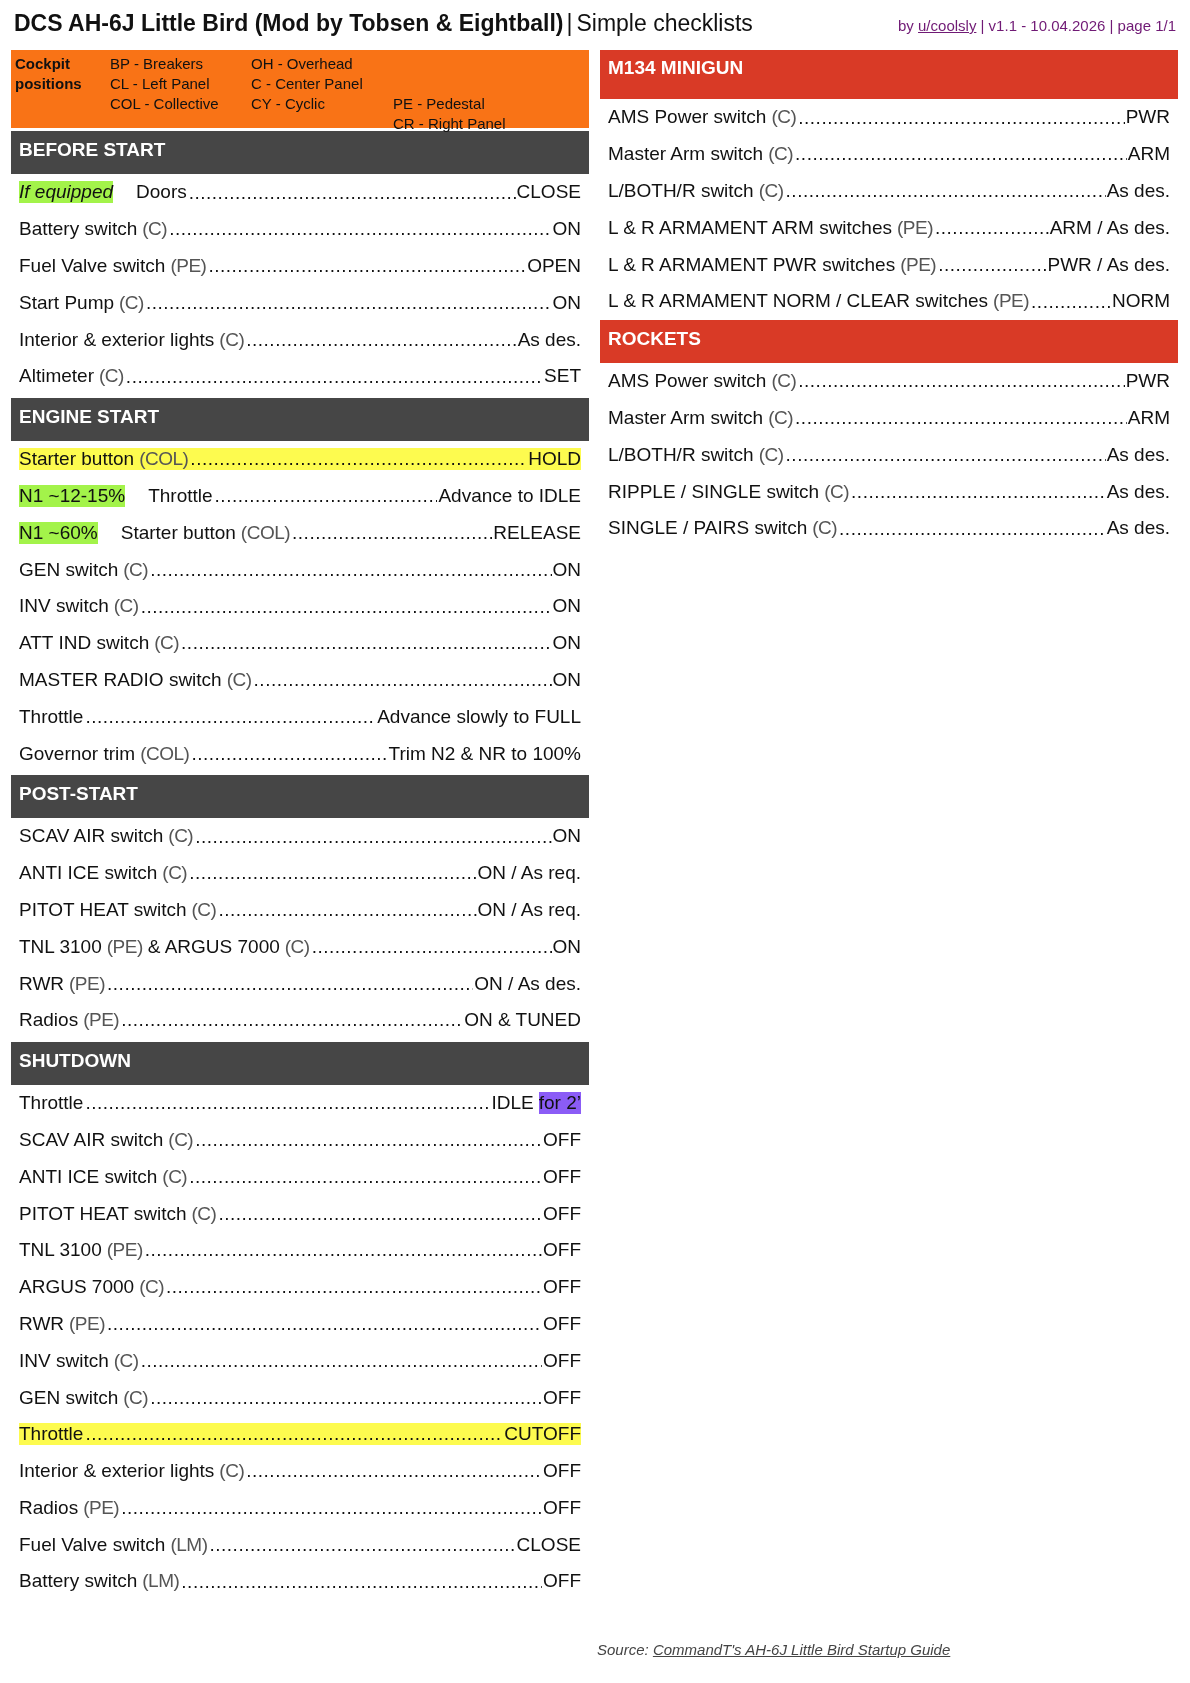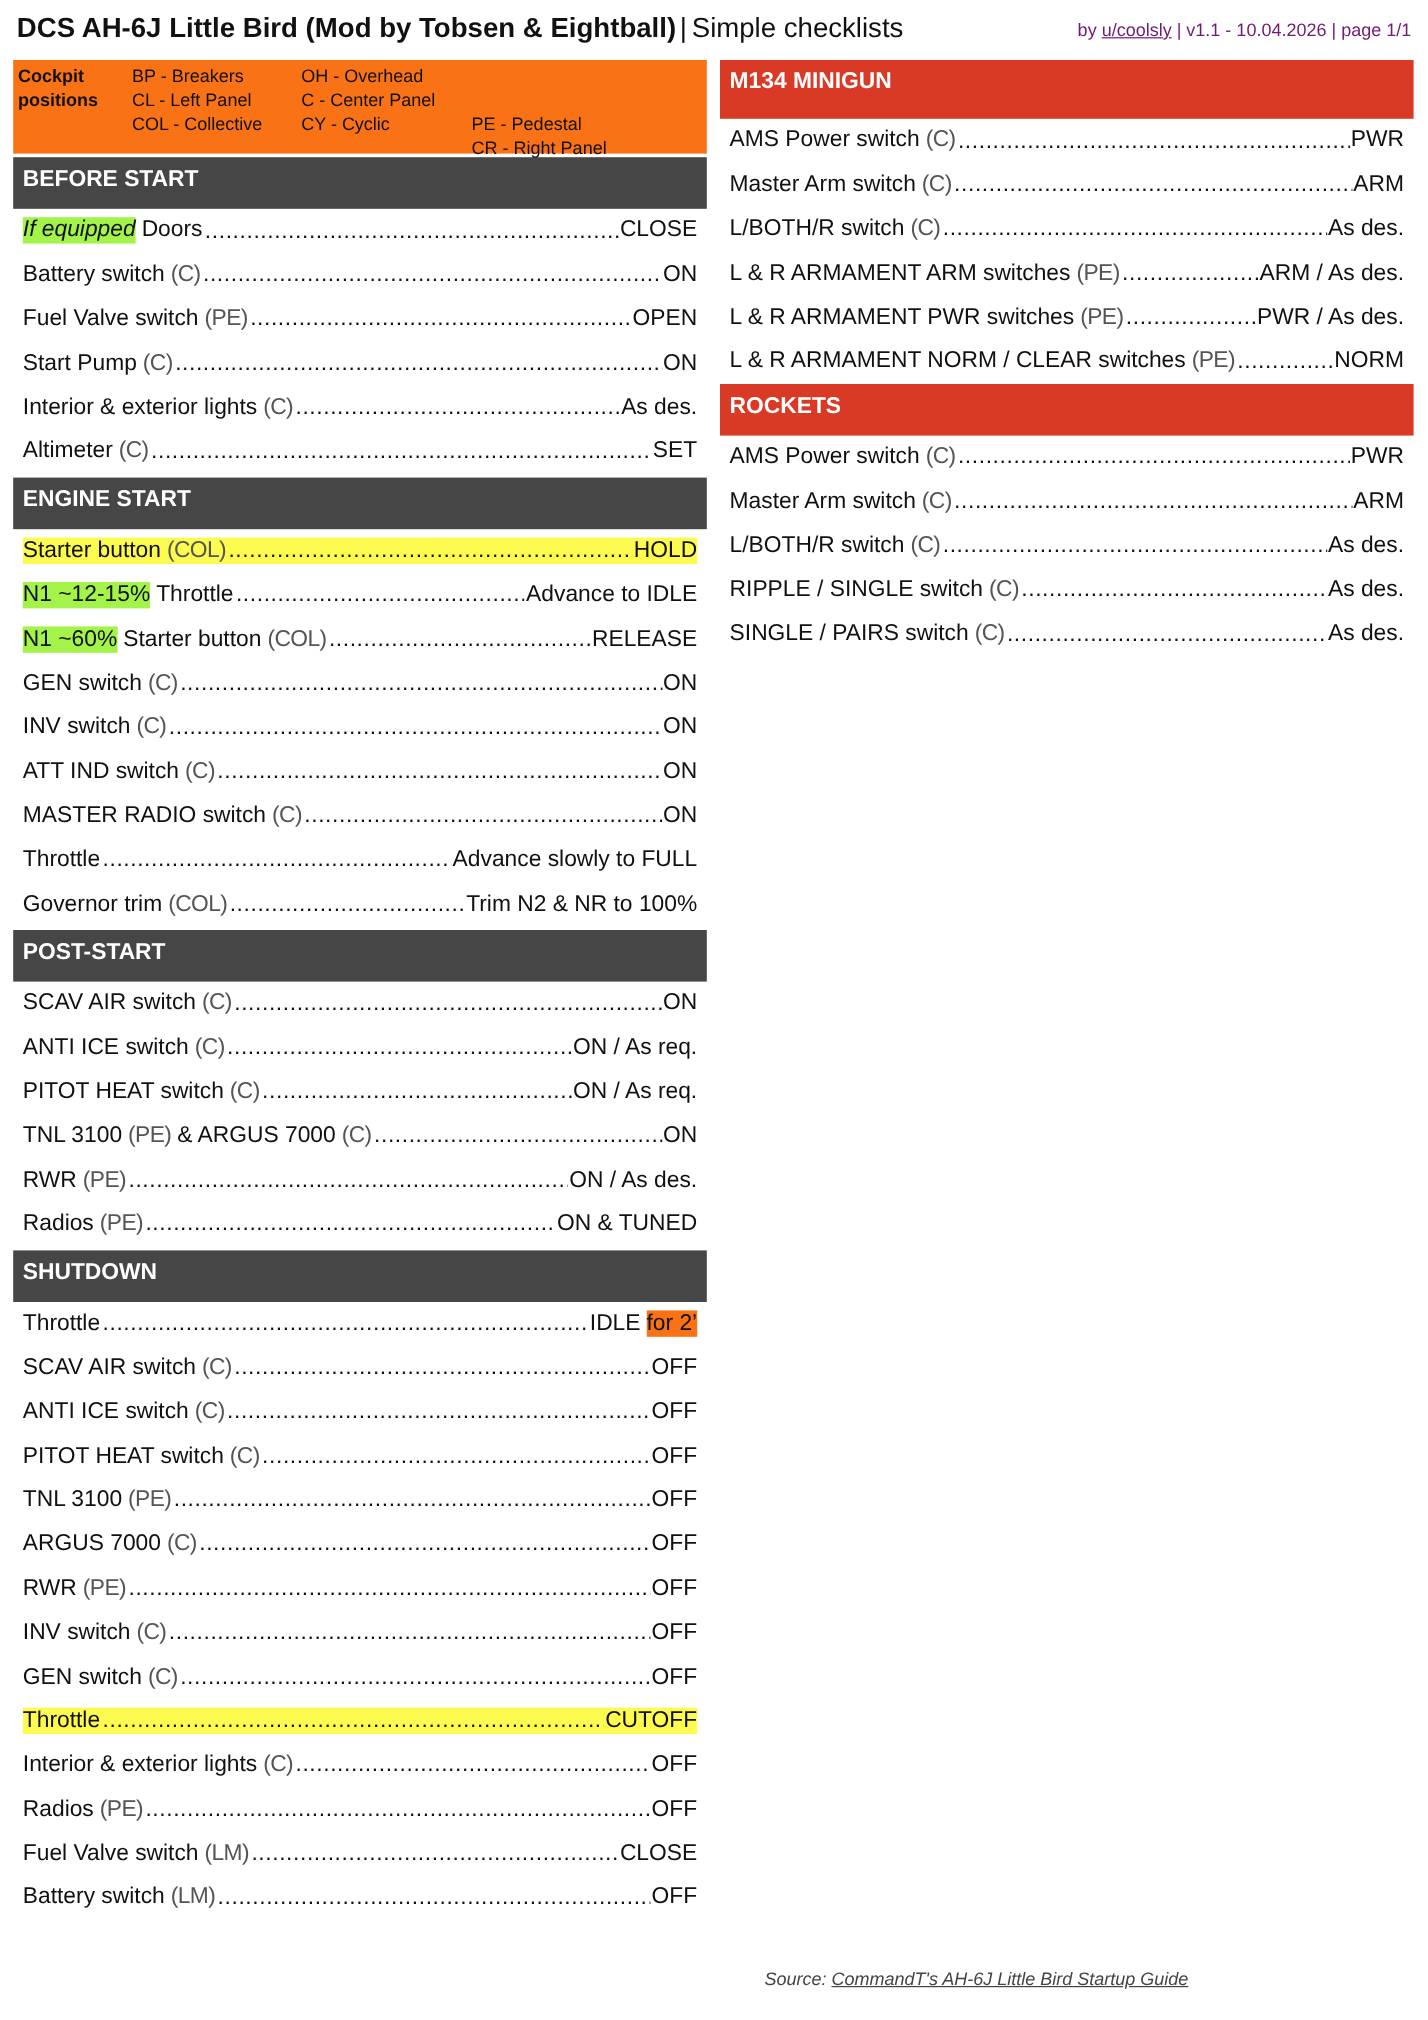--- a/index.html
+++ b/index.html
@@ -40,36 +40,36 @@
   .sec-head.red { background:#d93a26; margin-top:0; }
   .sec-head.red.first { height:49px; line-height:36px; }
 
   .rows { list-style:none; margin:0; padding:0; }
   .row {
     height:36.8px; display:flex; align-items:center; font-size:19px;
     padding:0 8px 0 8px; box-sizing:border-box; white-space:nowrap;
   }
   .row .inner { display:flex; align-items:flex-end; width:100%; }
   .row.hl-yellow .inner { background:#fdfb4f; }
-  .row .pre { background:#a3f34a; margin-right:5px; }
+  .row .pre { background:#a3f34a; margin-right:23px; }
   .row .pre.italic { font-style:italic; }
   .row .item { flex:0 0 auto; }
   .row .pos { color:#555; font-weight:300; margin-left:5px; letter-spacing:-0.5px; }
   .row .dots {
     flex:1 1 auto; overflow:hidden; margin:0 1px 0 2px; color:#111;
     letter-spacing:0.5px; height:1.15em;
   }
   .row .dots::before {
     content:"....................................................................................................................................................................................................";
   }
   .row .val { flex:0 0 auto; }
-  .row .val-extra { background:#f97316; margin-left:5px; }
+  .row .val-extra { background:#8b5cf6; margin-left:5px; }
 
   .footer {
-    position:absolute; left:637px; top:1641px; font-size:15px; font-style:italic; color:#444;
+    position:absolute; left:597px; top:1641px; font-size:15px; font-style:italic; color:#444;
   }
   .footer .link { text-decoration:underline; }
 </style>
 </head>
 <body>
 
 <div class="title-bar">
   <div class="title">
     <span class="bold">DCS AH-6J Little Bird (Mod by Tobsen &amp; Eightball)</span><span class="sep">|</span><span class="sub">Simple checklists</span>
   </div>

